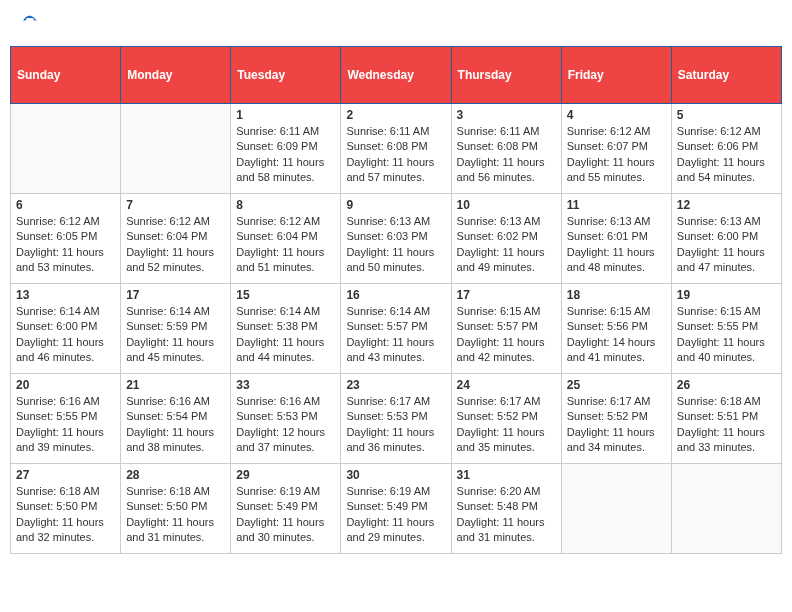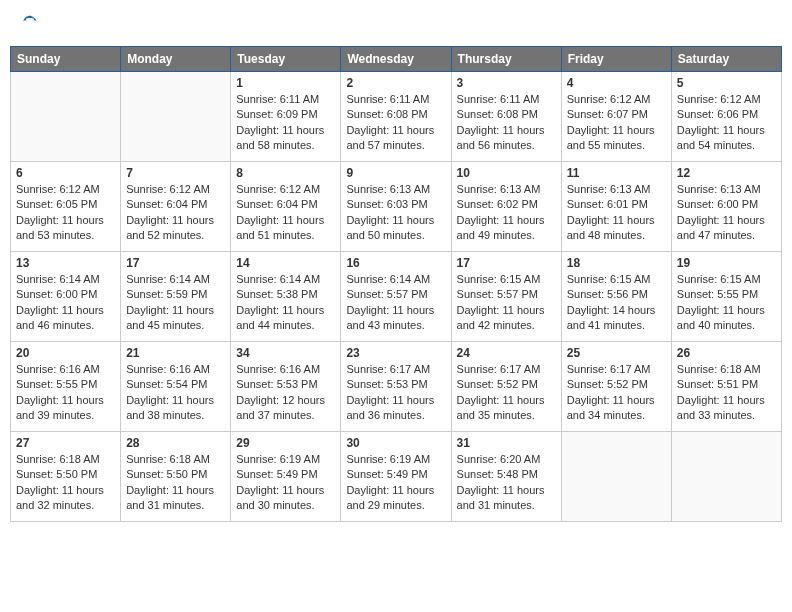--- a/index.html
+++ b/index.html
@@ -46,25 +46,25 @@
     .location-title {
       font-size: 14px;
       color: #555;
     }
     .calendar {
       width: 100%;
       border-collapse: collapse;
       border: 1px solid #ccc;
     }
     .calendar th {
-      background-color: #737373;
+      background-color: #ef4444;
       color: #fff;
       font-size: 12px;
       font-weight: bold;
-      padding: 5px 6px;
+      padding: 21px 6px;
       text-align: left;
       border: 1px solid #2060a0;
     }
     .calendar td {
       vertical-align: top;
       padding: 4px 5px;
       border: 1px solid #ccc;
       font-size: 10px;
       color: #333;
       background: #fff;
@@ -233,21 +233,21 @@
         </td>
         <td>
           <span class="day-number">17</span>
         <div class="day-info">
           <span>Sunrise: 6:14 AM</span><br>
           <span>Sunset: 5:59 PM</span><br>
           <span>Daylight: 11 hours and 45 minutes.</span>
         </div>
         </td>
         <td>
-          <span class="day-number">14</span>
+          <span class="day-number">15</span>
         <div class="day-info">
           <span>Sunrise: 6:14 AM</span><br>
           <span>Sunset: 5:38 PM</span><br>
           <span>Daylight: 11 hours and 44 minutes.</span>
         </div>
         </td>
         <td>
           <span class="day-number">16</span>
         <div class="day-info">
           <span>Sunrise: 6:14 AM</span><br>
@@ -291,21 +291,21 @@
         </td>
         <td>
           <span class="day-number">21</span>
         <div class="day-info">
           <span>Sunrise: 6:16 AM</span><br>
           <span>Sunset: 5:54 PM</span><br>
           <span>Daylight: 11 hours and 38 minutes.</span>
         </div>
         </td>
         <td>
-          <span class="day-number">34</span>
+          <span class="day-number">33</span>
         <div class="day-info">
           <span>Sunrise: 6:16 AM</span><br>
           <span>Sunset: 5:53 PM</span><br>
           <span>Daylight: 12 hours and 37 minutes.</span>
         </div>
         </td>
         <td>
           <span class="day-number">23</span>
         <div class="day-info">
           <span>Sunrise: 6:17 AM</span><br>

